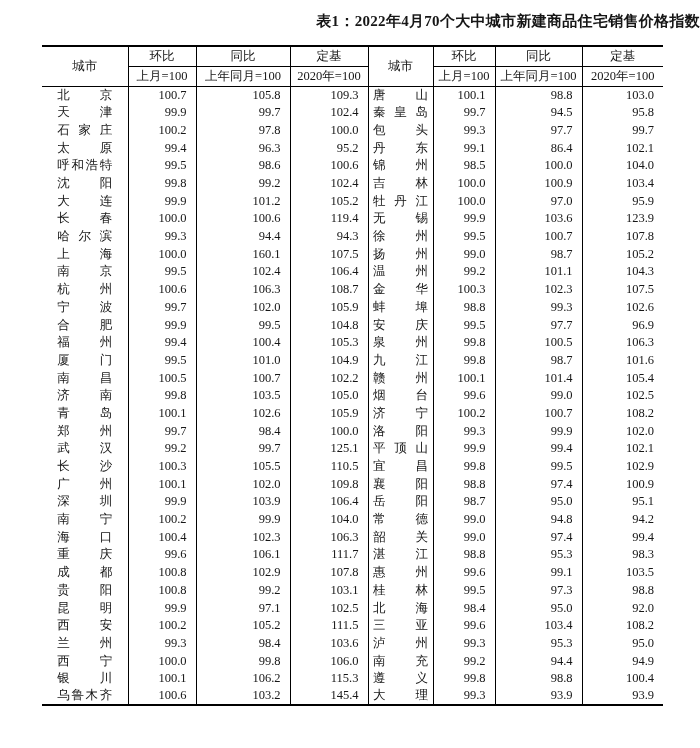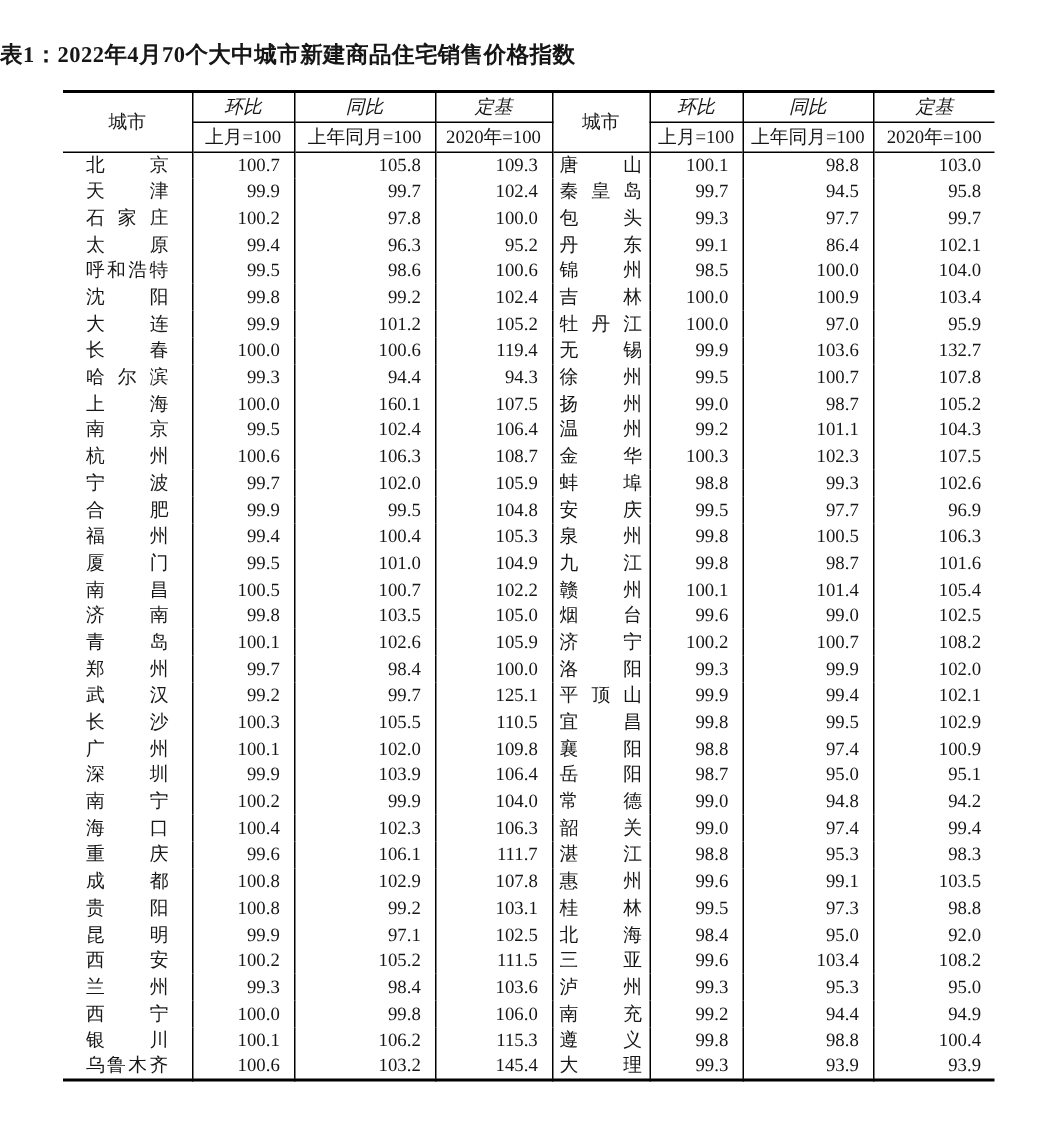--- a/index.html
+++ b/index.html
@@ -5,22 +5,22 @@
   * { box-sizing: border-box; }
   html, body { margin: 0; padding: 0; }
   body {
     width: 700px; height: 748px;
     background: #ffffff;
     color: #161616;
     font-family: "Liberation Serif", "DejaVu Serif", serif;
     overflow: hidden;
   }
   .title {
-    padding-top: 27px;
-    text-align: left;
+    padding-top: 12px;
+    text-align: right;
     font-size: 15px;
     font-weight: bold;
     letter-spacing: 0.3px;
   }
   table.idx {
     border-collapse: collapse;
     table-layout: fixed;
     margin: 14px 0 0 42px;
     width: 621px;
     border-top: 2.4px solid #000;
@@ -38,21 +38,21 @@
   th { border-right: 1px solid #000; }
   td { border-right: 1px solid #000; }
   th:last-child, td:last-child { border-right: none; }
   thead { border-bottom: 1.6px solid #000; }
   thead th {
     font-size: 12.5px;
     height: 20px;
     text-align: center;
     vertical-align: middle;
   }
-  thead tr.h1 th.sub { border-bottom: 1px solid #000; font-style: italic; }
+  thead tr.h1 th.sub { border-bottom: 1px solid #000; }
   tbody td {
     height: 17.7px;
     font-size: 12.5px;
     vertical-align: middle;
     line-height: 1;
   }
   td.num-cell {
     text-align: right;
     padding-right: 9px;
     font-family: "Liberation Serif", "DejaVu Serif", serif;
@@ -259,21 +259,21 @@
         <td class="num-cell">100.6</td>
         <td class="num-cell">119.4</td>
         <td class="city-cell">
           <span class="cname">
             <span>无</span>
             <span>锡</span>
           </span>
         </td>
         <td class="num-cell">99.9</td>
         <td class="num-cell">103.6</td>
-        <td class="num-cell">132.7</td>
+        <td class="num-cell">123.9</td>
       </tr>
       <tr>
         <td class="city-cell">
           <span class="cname">
             <span>哈</span>
             <span>尔</span>
             <span>滨</span>
           </span>
         </td>
         <td class="num-cell">99.3</td>

